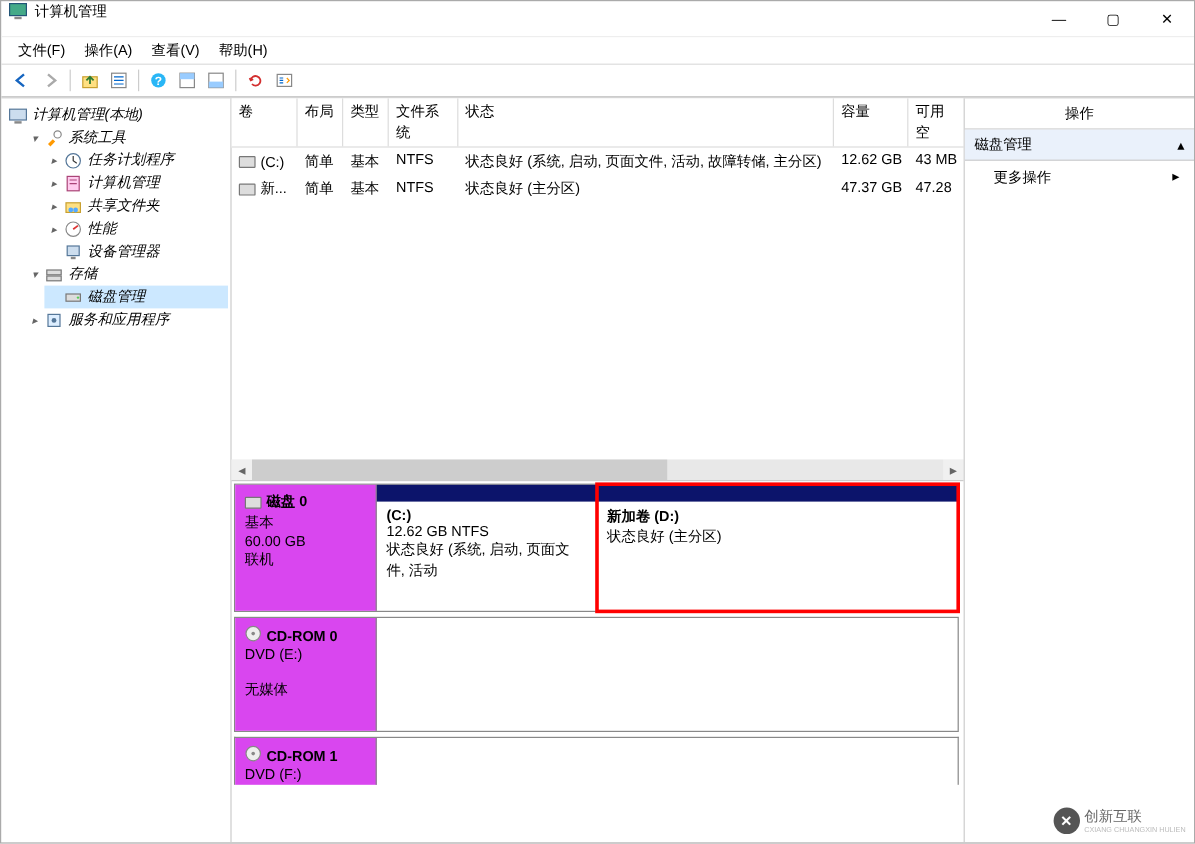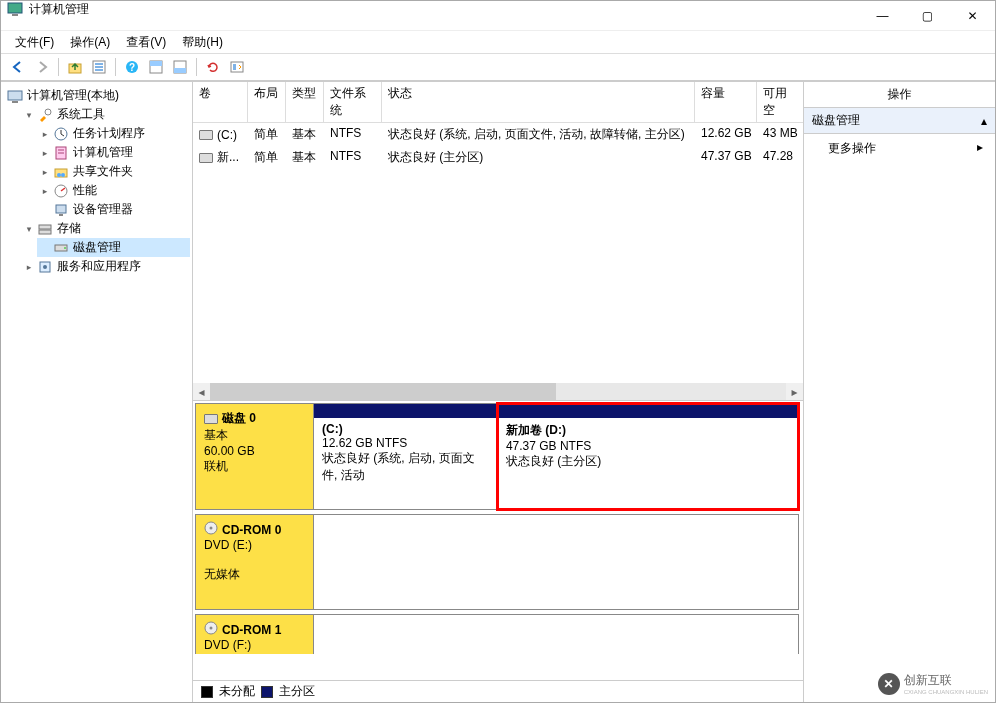--- a/index.html
+++ b/index.html
@@ -22,42 +22,42 @@
 .toolbar .tb-btn svg, .toolbar .tb-btn span { display:block; }
 
 
 .main { flex: 1; display: flex; border-top: 1px solid #ccc; min-height: 0; }
 .left-pane { width: 192px; border-right: 1px solid #ccc; padding: 4px 2px; overflow: auto; }
 .middle-pane { flex: 1; display: flex; flex-direction: column; min-width: 0; }
 .right-pane { width: 192px; border-left: 1px solid #ccc; display: flex; flex-direction: column; }
 
 
 .tree ul { list-style: none; padding-left: 16px; }
-.tree > ul { padding-left: 2px; }
+.tree > ul { padding-left: 2px; font-style: italic; }
 .tree-item { display: flex; align-items: center; padding: 1px 2px; white-space: nowrap; cursor: pointer; }
 .tree-item.selected { background: #cce8ff; }
 .tree-toggle { width: 12px; height: 12px; display: inline-flex; align-items: center; justify-content: center; margin-right: 2px; font-size: 9px; color: #666; }
 .tree-icon { width: 16px; height: 16px; margin-right: 4px; display: inline-flex; align-items: center; justify-content: center; }
 
 
 .volume-list { flex: 0 0 auto; border-bottom: 1px solid #ccc; }
 .vl-header { display: flex; background: #fff; border-bottom: 1px solid #ddd; }
 .vl-header .vl-col { padding: 3px 6px; border-right: 1px solid #ddd; font-weight: normal; }
 .vl-rows { height: 260px; overflow: auto; }
 .vl-row { display: flex; padding: 1px 0; }
 .vl-row .vl-cell { padding: 2px 6px; white-space: nowrap; overflow: hidden; }
 .vl-scrollbar { height: 17px; background: #f0f0f0; display: flex; align-items: center; }
 .vl-sb-btn { width: 17px; height: 17px; display:flex; align-items:center; justify-content:center; color:#666; background:#f0f0f0; }
 .vl-sb-track { flex:1; height:17px; background:#e8e8e8; position:relative; }
 .vl-sb-thumb { position:absolute; left:0; top:0; height:17px; width:60%; background:#cdcdcd; }
 
 
 .disk-panel { flex: 1; overflow: auto; padding: 2px 4px 2px 2px; }
 .disk-row { display: flex; margin-bottom: 4px; border: 1px solid #888; }
-.disk-info { width: 118px; border-right: 1px solid #888; padding: 6px 8px; font-size: 12px; background:#fde047; }
+.disk-info { width: 118px; border-right: 1px solid #888; padding: 6px 8px; font-size: 12px; background:#d946ef; }
 .disk-info .disk-name { font-weight: bold; display:flex; align-items:center; gap:4px; }
 .disk-parts { flex: 1; display: flex; }
 .part { flex: 1; border-right: 1px solid #888; padding: 6px 8px; position: relative; }
 .part:last-child { border-right: none; }
 .part-header { height: 14px; background: #0c146b; margin: -6px -8px 4px -8px; }
 .part.highlight { outline: 3px solid red; outline-offset: -1px; }
 .part .p-name { font-weight: bold; }
 
 .legend { height: 22px; border-top: 1px solid #ccc; display: flex; align-items: center; padding: 0 8px; gap: 6px; font-size: 12px; }
 .legend .swatch { width: 12px; height: 12px; display: inline-block; border: 1px solid #333; }
@@ -364,21 +364,20 @@
         <div class="disk-parts">
           <div class="part" style="flex:0 0 38%">
             <div class="part-header"></div>
             <div class="p-name">(C:)</div>
             <div>12.62 GB NTFS</div>
             <div>状态良好 (系统, 启动, 页面文件, 活动</div>
           </div>
           <div class="part highlight" style="flex:1">
             <div class="part-header"></div>
             <div class="p-name">新加卷  (D:)</div>
-            <div>47.37 GB NTFS</div>
             <div>状态良好 (主分区)</div>
           </div>
         </div>
       </div>
 
       <div class="disk-row">
         <div class="disk-info">
           <div class="disk-name">
               <span><svg width="14" height="14">
                   <circle cx="7" cy="7" r="6" fill="#eee" stroke="#888"></circle>
@@ -402,26 +401,20 @@
                   <circle cx="7" cy="7" r="1.5" fill="#888"></circle>
                 </svg></span>
               <span>CD-ROM 1</span>
             </div>
           <div>DVD (F:)</div>
         </div>
         <div class="disk-parts"></div>
       </div>
     </div>
 
-    <div class="legend">
-      <span class="swatch black"></span>
-      <span>未分配</span>
-      <span class="swatch blue"></span>
-      <span>主分区</span>
-    </div>
   </div>
 
   <div class="right-pane">
     <div class="right-header">操作</div>
     <div class="right-section">
       <span>磁盘管理</span>
       <span>▴</span>
     </div>
     <div class="right-action">
       <span>更多操作</span>

